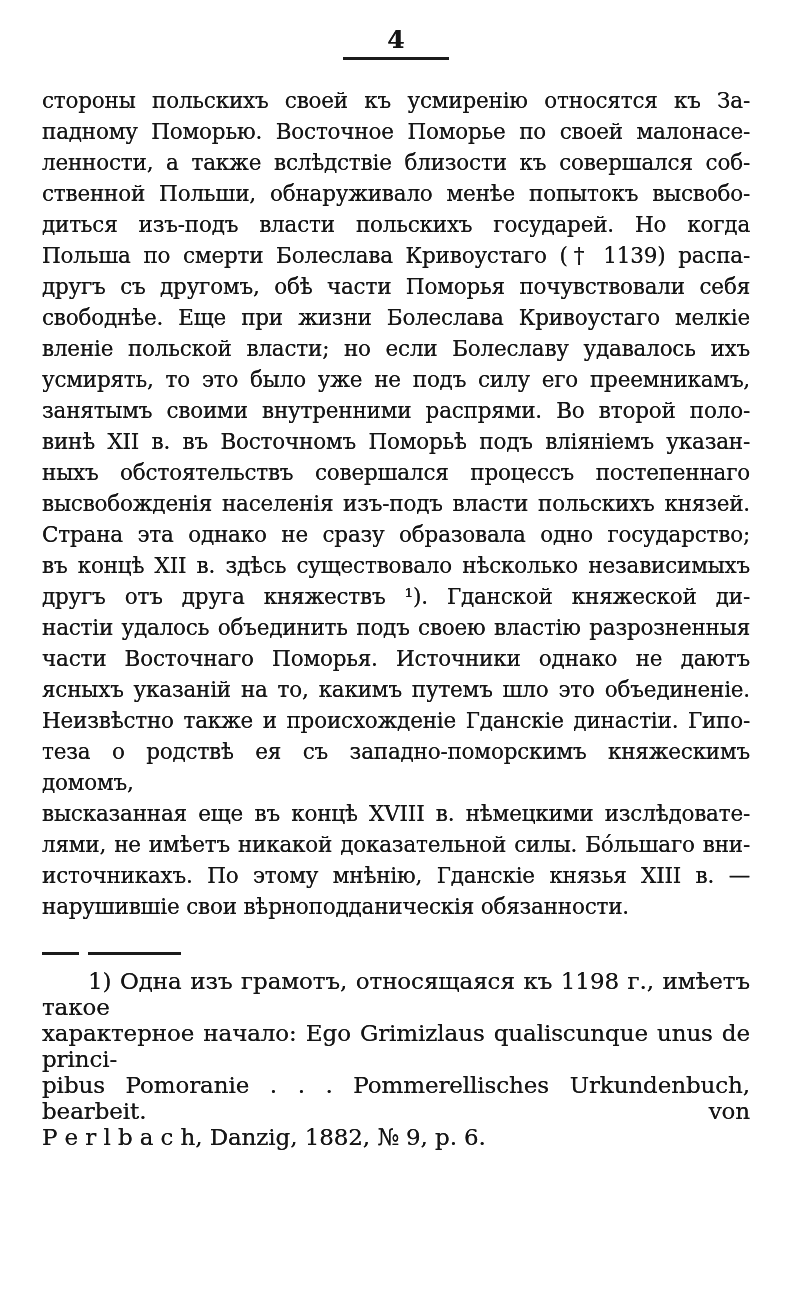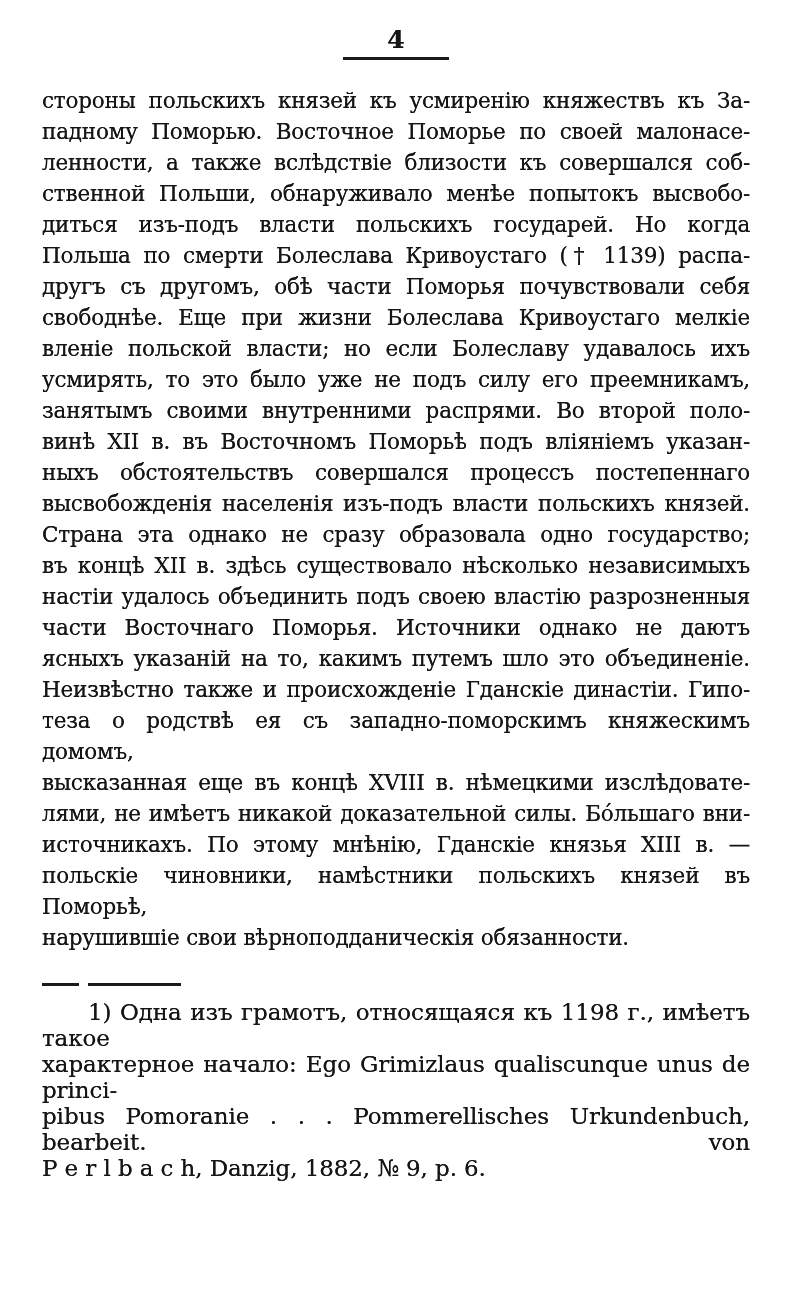--- a/index.html
+++ b/index.html
@@ -79,45 +79,45 @@
 <body>
 
 <div class="page">
 
   <div class="pagehead">
     <div class="pagenum">4</div>
     <div class="pagenum-rule"></div>
   </div>
 
   <div class="body-text">
-      <div class="tline">стороны польскихъ князей къ усмиренію княжествъ къ За-</div>
+      <div class="tline">стороны польскихъ своей къ усмиренію относятся къ За-</div>
       <div class="tline">падному Поморью. Восточное Поморье по своей малонасе-</div>
       <div class="tline">ленности, а также вслѣдствіе близости къ совершался соб-</div>
       <div class="tline">ственной Польши, обнаруживало менѣе попытокъ высвобо-</div>
       <div class="tline">диться изъ-подъ власти польскихъ государей. Но когда</div>
       <div class="tline">Польша по смерти Болеслава Кривоустаго († 1139) распа-</div>
       <div class="tline">другъ съ другомъ, обѣ части Поморья почувствовали себя</div>
       <div class="tline">свободнѣе. Еще при жизни Болеслава Кривоустаго мелкіе</div>
       <div class="tline">вленіе польской власти; но если Болеславу удавалось ихъ</div>
       <div class="tline">усмирять, то это было уже не подъ силу его преемникамъ,</div>
       <div class="tline">занятымъ своими внутренними распрями. Во второй поло-</div>
       <div class="tline">винѣ XII в. въ Восточномъ Поморьѣ подъ вліяніемъ указан-</div>
       <div class="tline">ныхъ обстоятельствъ совершался процессъ постепеннаго</div>
       <div class="tline">высвобожденія населенія изъ-подъ власти польскихъ князей.</div>
       <div class="tline">Страна эта однако не сразу образовала одно государство;</div>
       <div class="tline">въ концѣ XII в. здѣсь существовало нѣсколько независимыхъ</div>
+      <div class="tline">другъ отъ друга княжествъ ¹). Гданской княжеской ди-</div>
       <div class="tline">настіи удалось объединить подъ своею властію разрозненныя</div>
       <div class="tline">части Восточнаго Поморья. Источники однако не даютъ</div>
       <div class="tline">ясныхъ указаній на то, какимъ путемъ шло это объединеніе.</div>
       <div class="tline">Неизвѣстно также и происхожденіе Гданскіе династіи. Гипо-</div>
       <div class="tline">теза о родствѣ ея съ западно-поморскимъ княжескимъ домомъ,</div>
       <div class="tline">высказанная еще въ концѣ XVIII в. нѣмецкими изслѣдовате-</div>
       <div class="tline">лями, не имѣетъ никакой доказательной силы. Бо́льшаго вни-</div>
       <div class="tline">источникахъ. По этому мнѣнію, Гданскіе князья XIII в. —</div>
-      <div class="tline">польскіе чиновники, намѣстники польскихъ князей въ Поморьѣ,</div>
       <div class="tline last">нарушившіе свои вѣрноподданическія обязанности.</div>
     </div>
 
   <div class="fn-sep">
     <div class="seg seg-a"></div>
     <div class="seg seg-b"></div>
   </div>
 
   <div class="footnote">
       <div class="tline">1) Одна изъ грамотъ, относящаяся къ 1198 г., имѣетъ такое</div>

